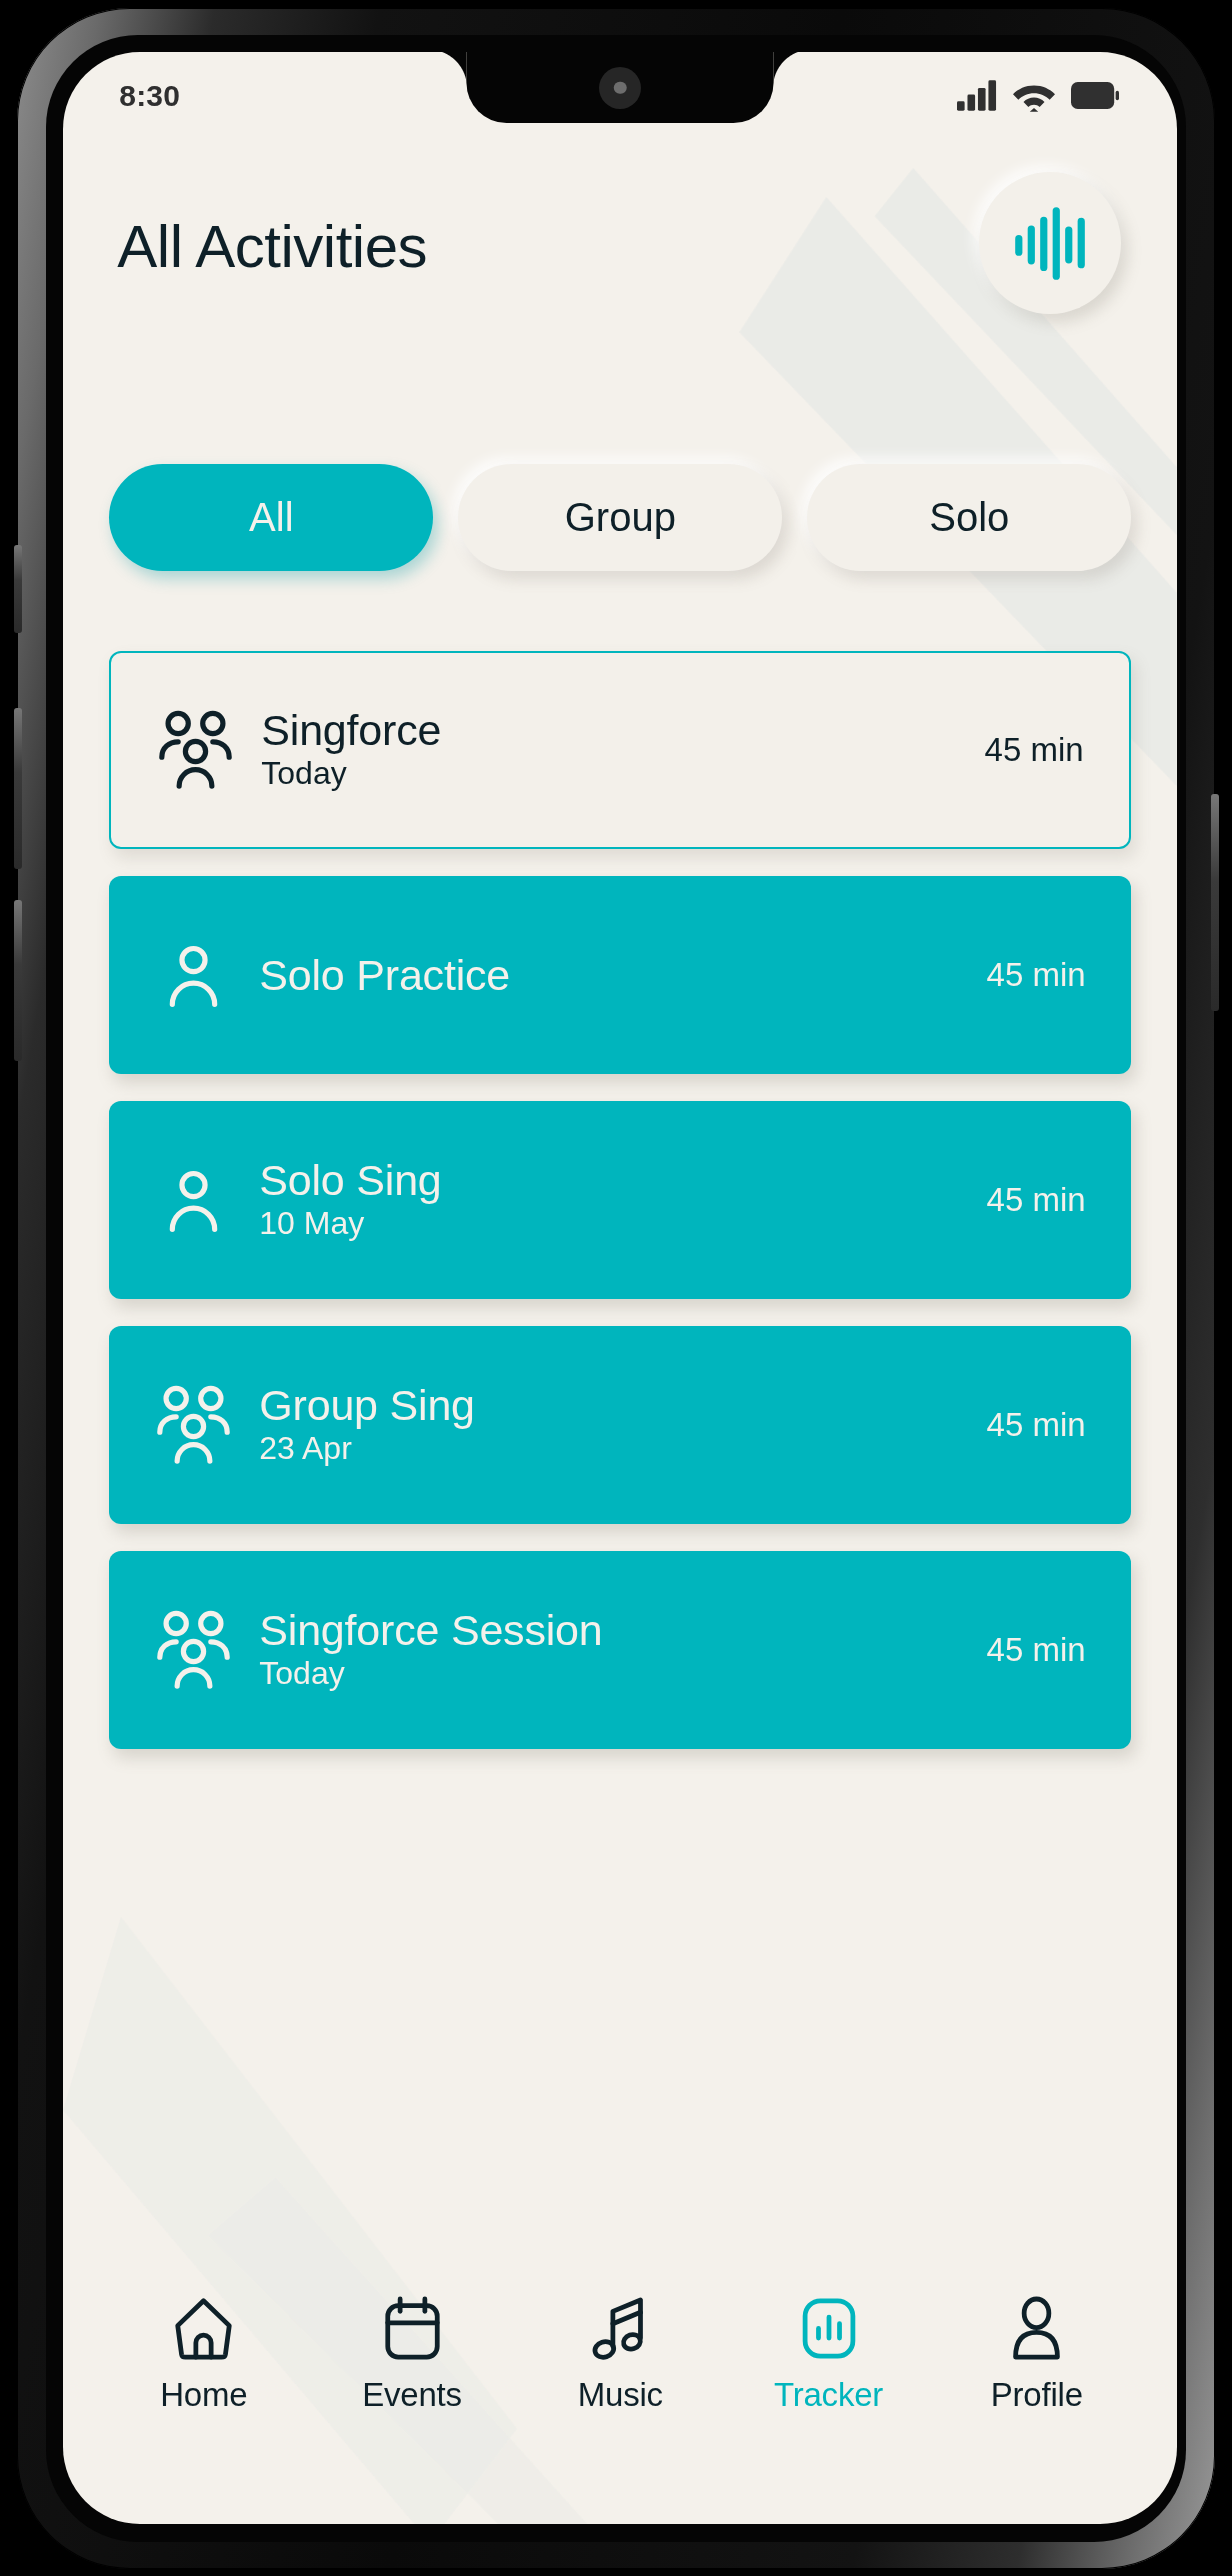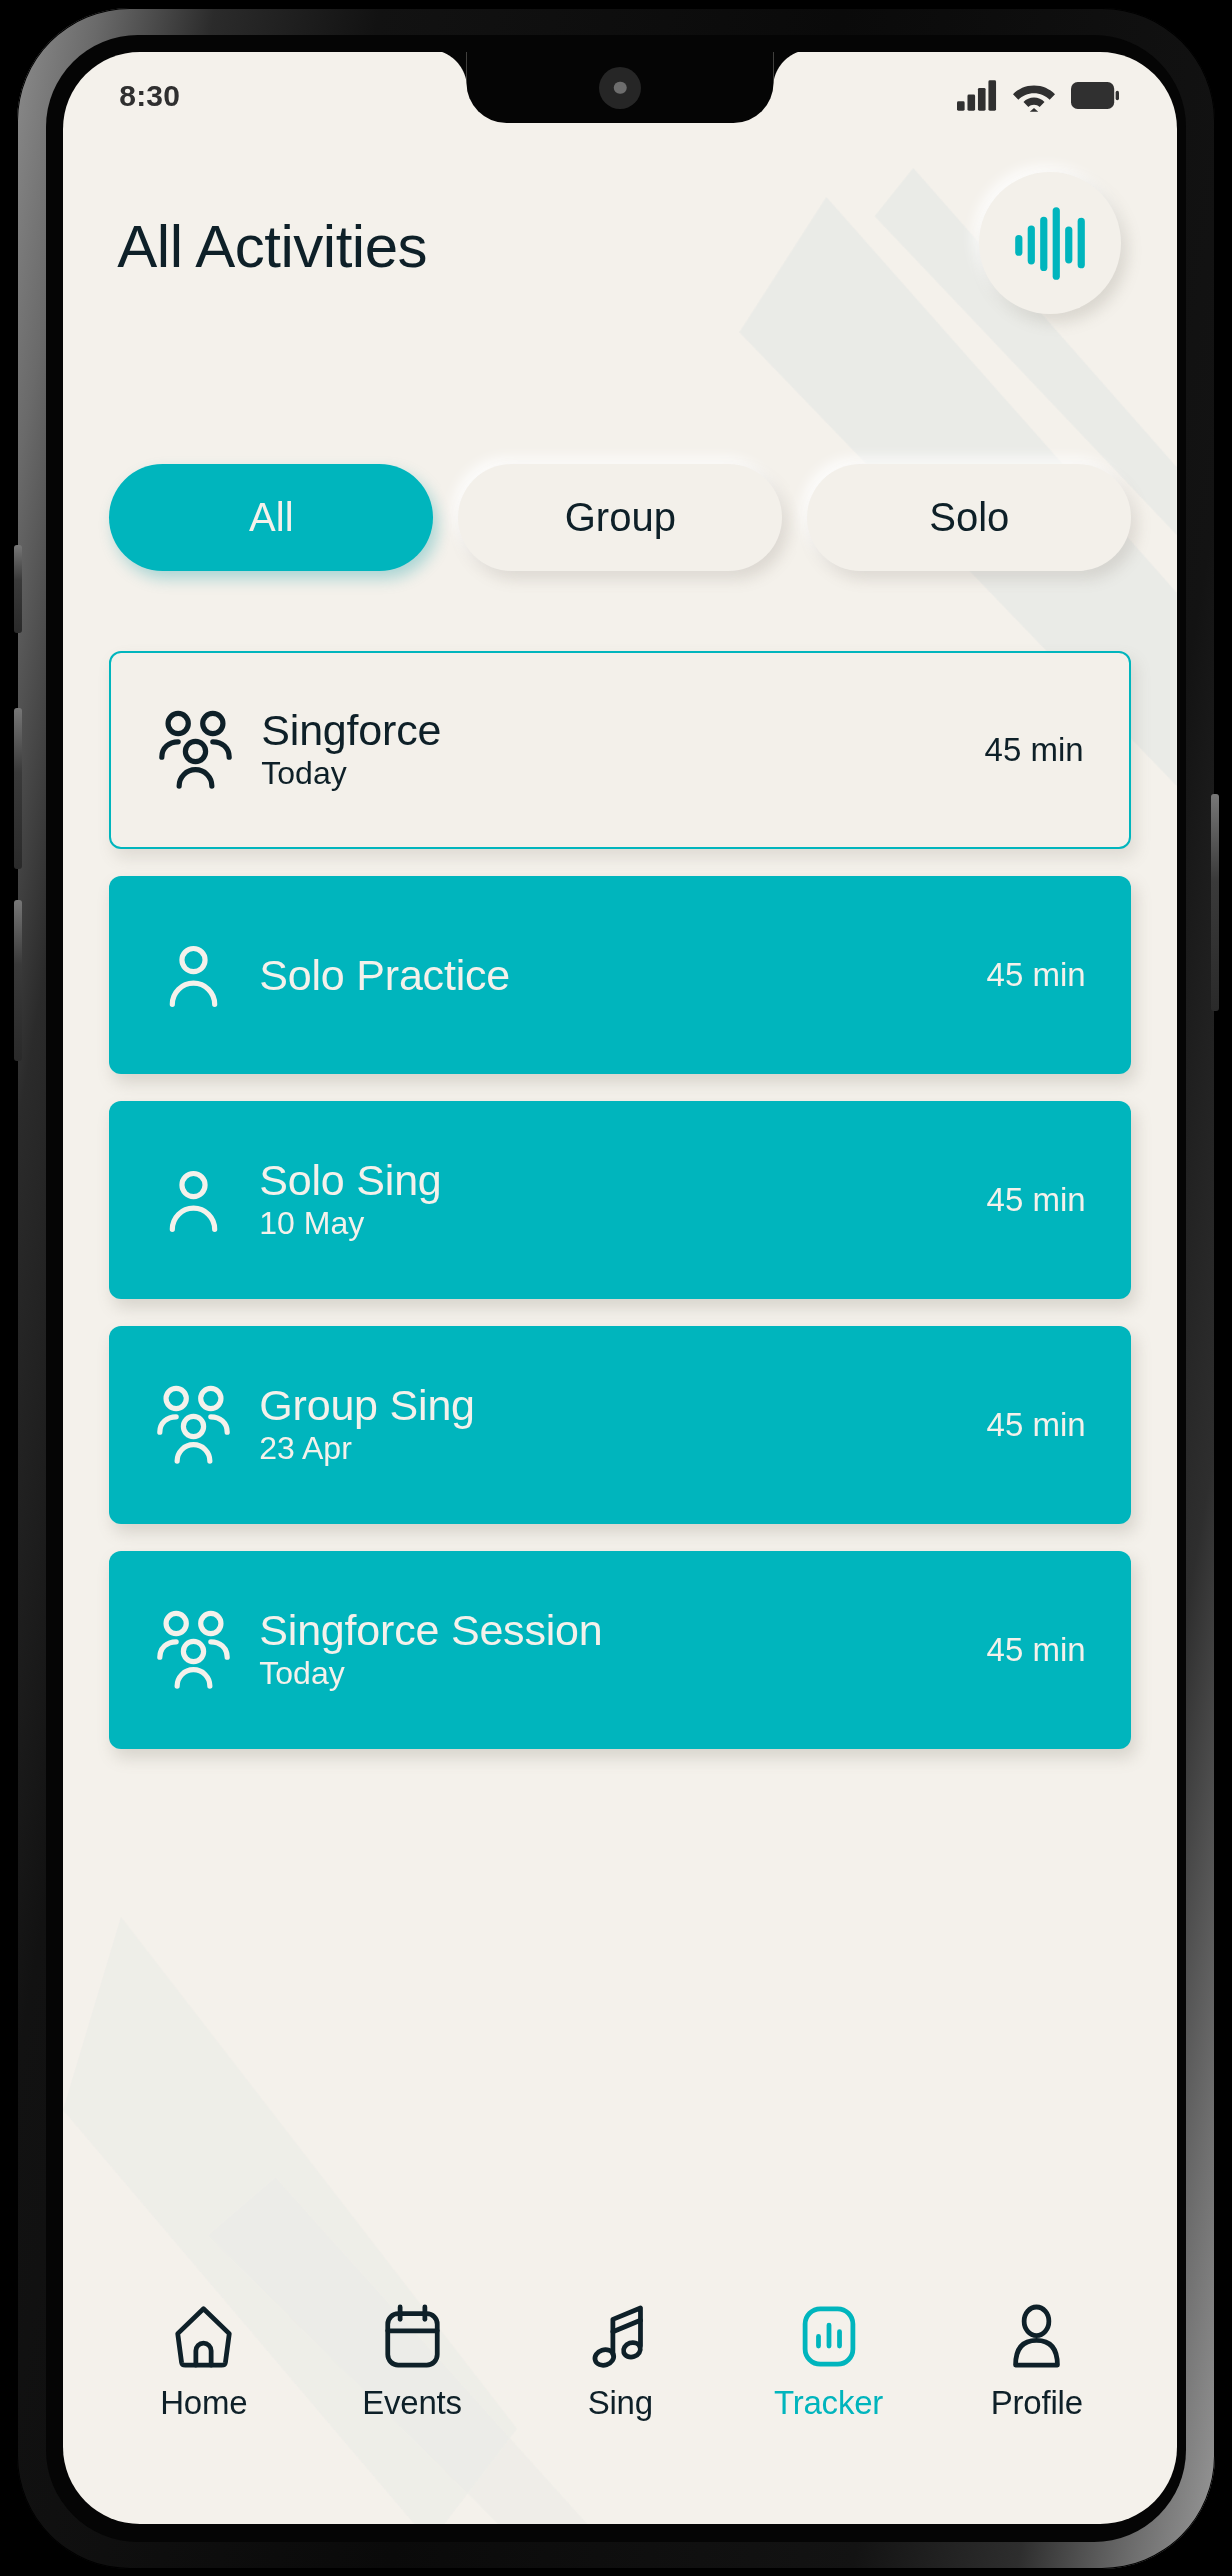--- a/index.html
+++ b/index.html
@@ -218,21 +218,21 @@
     white-space: nowrap;
     padding-right: 7.7px;
   }
   .activity-card.outlined .card-title,
   .activity-card.outlined .card-date,
   .activity-card.outlined .card-duration { color: #0E2028; }
 
   
   #bottom-nav {
     position: absolute;
-    bottom: 0; left: 0; right: 0;
+    bottom: 8px; left: 0; right: 0;
     height: 249px;
     display: flex;
     align-items: flex-start;
     justify-content: space-between;
     padding: 25px 59px 0 59px;
     background: transparent;
   }
   .nav-item {
     display: flex;
     flex-direction: column;
@@ -434,21 +434,21 @@
 
       <div class="nav-item">
         <div class="nav-icon">
           <svg width="59" height="65" viewBox="0 0 62 68" fill="none" stroke="#0E2028" stroke-width="5" stroke-linecap="round" stroke-linejoin="round">
             <ellipse cx="14" cy="56" rx="10" ry="8" transform="rotate(-18 14 56)"></ellipse>
             <ellipse cx="43" cy="48" rx="9" ry="7.5" transform="rotate(-18 43 48)"></ellipse>
             <path d="M23 53 L23 16 L52 4 L52 44"></path>
             <path d="M23 29 L52 17"></path>
           </svg>
         </div>
-        <div class="nav-label">Sing</div>
+        <div class="nav-label">Music</div>
       </div>
 
       <div class="nav-item active">
         <div class="nav-icon">
           <svg width="58" height="65" viewBox="0 0 60 68" fill="none" stroke="#00B5BD" stroke-width="5" stroke-linecap="round" stroke-linejoin="round">
             <rect x="5" y="5" width="50" height="58" rx="16"></rect>
             <line x1="19" y1="44" x2="19" y2="34"></line>
             <line x1="30" y1="44" x2="30" y2="22"></line>
             <line x1="41" y1="44" x2="41" y2="29"></line>
           </svg>

